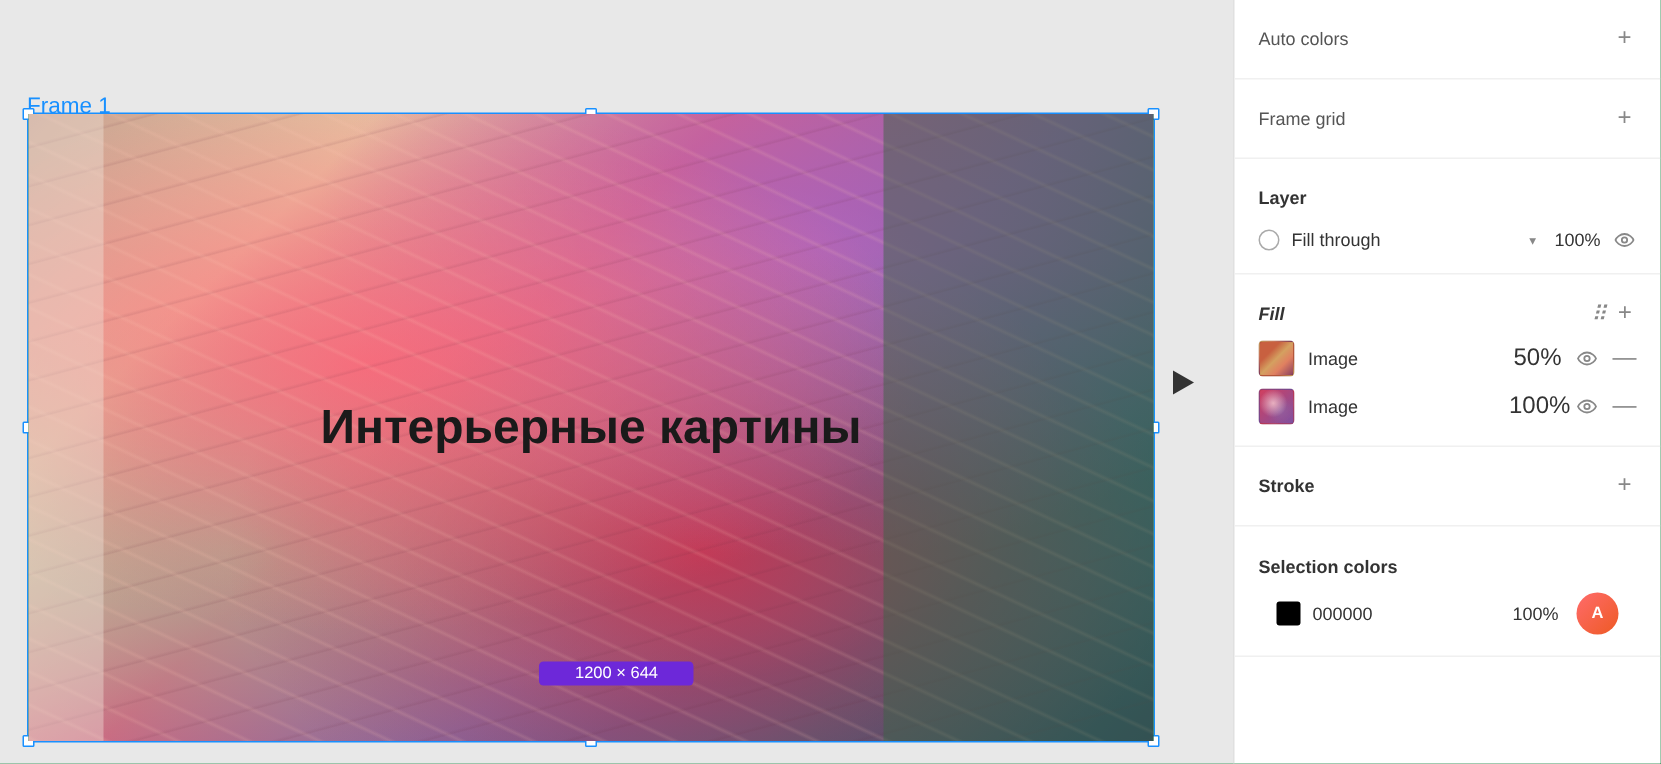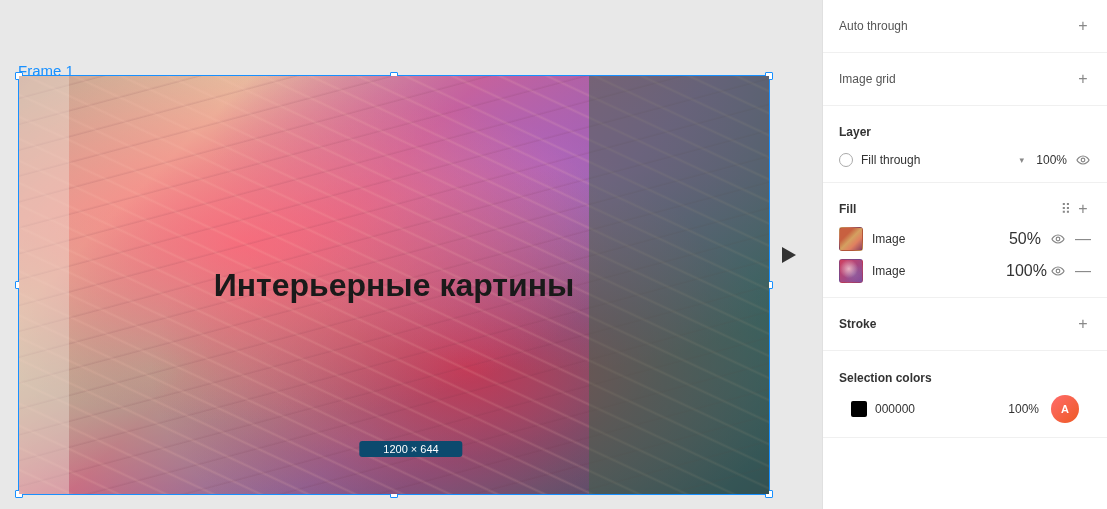--- a/index.html
+++ b/index.html
@@ -128,21 +128,21 @@
     .handle.bm { bottom: -4px; left: 50%; transform: translateX(-50%); }
     .handle.ml { top: 50%; left: -4px; transform: translateY(-50%); }
     .handle.mr { top: 50%; right: -4px; transform: translateY(-50%); }
 
     
     .size-badge {
       position: absolute;
       bottom: 52px;
       left: 50%;
       transform: translateX(-50%);
-      background: #0c4a6e;
+      background: #6d28d9;
       color: white;
       font-size: 11px;
       padding: 2px 24px;
       border-radius: 3px;
       white-space: nowrap;
     }
 
     
     .cursor-arrow {
       position: absolute;
@@ -248,20 +248,21 @@
       font-size: 12px;
       cursor: pointer;
     }
 
     
     .fill-header {
       display: flex;
       align-items: center;
       justify-content: space-between;
       padding: 8px 0 6px;
+      font-style: italic;
     }
 
     .fill-controls {
       display: flex;
       align-items: center;
       gap: 4px;
     }
 
     .grid-icon {
       color: #888;
@@ -394,28 +395,28 @@
 
   <div class="size-badge">1200 × 644</div>
 
   <div class="cursor-arrow"></div>
 </div>
 
 <div class="right-panel">
 
   <div class="panel-section">
     <div class="panel-section-header">
-      <span class="section-title">Auto through</span>
+      <span class="section-title">Auto colors</span>
       <span class="plus-icon">+</span>
     </div>
   </div>
 
   <div class="panel-section">
     <div class="panel-section-header">
-      <span class="section-title">Image grid</span>
+      <span class="section-title">Frame grid</span>
       <span class="plus-icon">+</span>
     </div>
   </div>
 
   <div class="panel-section">
     <div class="panel-section-header">
       <span class="section-title-bold">Layer</span>
     </div>
     <div class="layer-row">
       <div class="blend-circle"></div>

